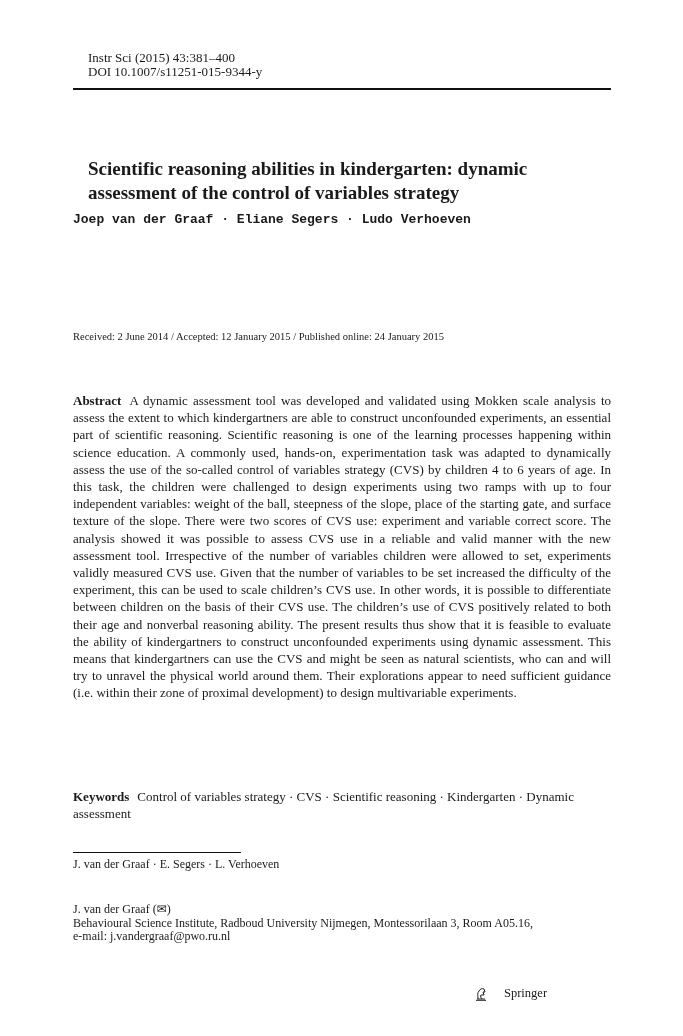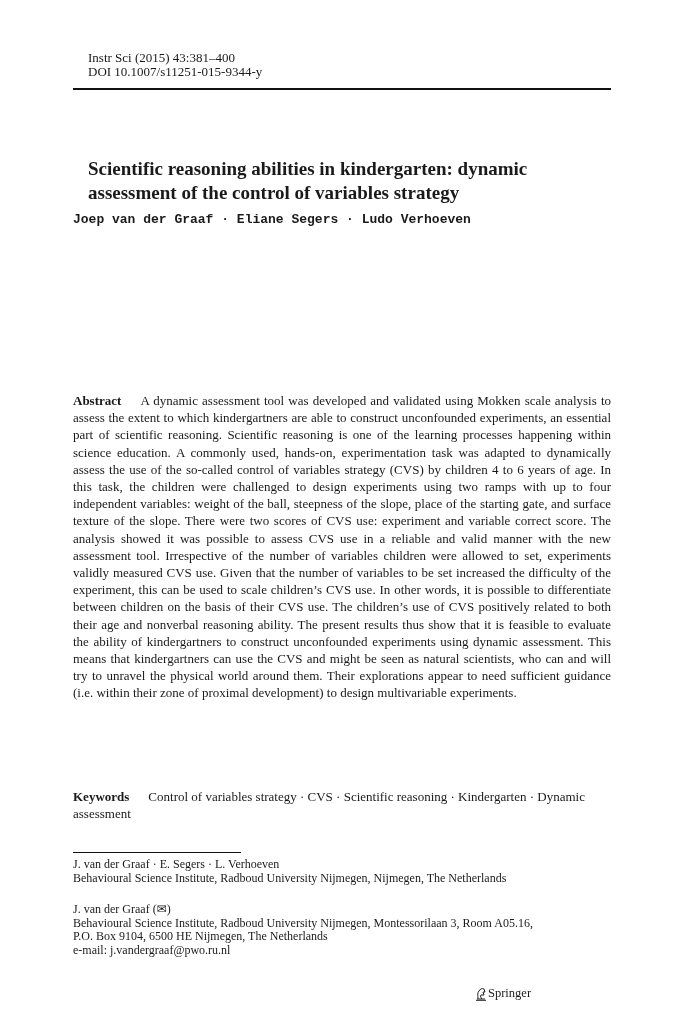--- a/index.html
+++ b/index.html
@@ -7,27 +7,27 @@
          font-family: "Liberation Serif", "DejaVu Serif", serif; color: #1a1a1a; }
   .page { position: absolute; left: 73px; top: 0; width: 538px; }
   .journal { position: absolute; top: 51px; left: 15px; font-size: 13px; line-height: 14px; }
   .header-rule { position: absolute; top: 88px; left: 0; width: 538px; height: 0; border-top: 2px solid #111; }
   .title { position: absolute; top: 142px; left: 0; width: 538px; font-weight: bold;
            font-size: 19px; line-height: 24px; }
   .authors { position: absolute; top: 212px; left: 0; font-weight: bold; font-size: 13px; line-height: 16px; font-family: Liberation Mono, monospace; }
   .dates { position: absolute; top: 330px; left: 0; width: 538px; font-size: 10.5px; line-height: 14px; }
   .abstract { position: absolute; top: 392px; left: 0; width: 538px; font-size: 13px;
               line-height: 17.2px; text-align: justify; }
-  .abstract .lbl, .keywords .lbl { font-weight: bold; margin-right: 19px; }
+  .abstract .lbl, .keywords .lbl { font-weight: bold; margin-right: 8px; }
   .keywords { position: absolute; top: 788px; left: 0; width: 538px; font-size: 13px; line-height: 17.2px; }
   .fn-rule { position: absolute; top: 852px; left: 0; width: 168px; border-top: 1px solid #111; }
   .affil { position: absolute; left: 0; width: 538px; font-size: 12px; line-height: 13.5px; }
   .affil1 { top: 858px; }
   .affil2 { top: 903px; }
-  .springer { position: absolute; top: 986px; left: 474px; font-size: 12.5px; display: flex; align-items: center; gap: 0; justify-content: space-between; }
+  .springer { position: absolute; top: 986px; left: 474px; font-size: 12.5px; display: flex; align-items: center; gap: 16px; justify-content: space-between; }
   .springer svg { width: 14px; height: 15px; }
   .line { display: block; }
 </style>
 </head>
 <body>
 
 <div class="page">
   <div class="journal">
     <span class="line">Instr Sci (2015) 43:381–400</span>
     <span class="line">DOI 10.1007/s11251-015-9344-y</span>
@@ -35,41 +35,40 @@
   <div class="header-rule"></div>
 
   <h1 class="title" style="margin:15px;">
     <span class="line">Scientific reasoning abilities in kindergarten: dynamic</span>
     <span class="line">assessment of the control of variables strategy</span>
   </h1>
 
   <div class="authors">Joep van der Graaf · Eliane Segers · Ludo Verhoeven</div>
 
   <div class="dates">
+    <span class="line">Received: 2 June 2014 / Accepted: 12 January 2015 / Published online: 24 January 2015</span>
   </div>
 
   <div class="abstract">
     <span class="lbl">Abstract</span><span>A dynamic assessment tool was developed and validated using Mokken scale analysis to assess the extent to which kindergartners are able to construct unconfounded experiments, an essential part of scientific reasoning. Scientific reasoning is one of the learning processes happening within science education. A commonly used, hands-on, experimentation task was adapted to dynamically assess the use of the so-called control of variables strategy (CVS) by children 4 to 6 years of age. In this task, the children were challenged to design experiments using two ramps with up to four independent variables: weight of the ball, steepness of the slope, place of the starting gate, and surface texture of the slope. There were two scores of CVS use: experiment and variable correct score. The analysis showed it was possible to assess CVS use in a reliable and valid manner with the new assessment tool. Irrespective of the number of variables children were allowed to set, experiments validly measured CVS use. Given that the number of variables to be set increased the difficulty of the experiment, this can be used to scale children’s CVS use. In other words, it is possible to differentiate between children on the basis of their CVS use. The children’s use of CVS positively related to both their age and nonverbal reasoning ability. The present results thus show that it is feasible to evaluate the ability of kinder­gartners to construct unconfounded experiments using dynamic assessment. This means that kindergartners can use the CVS and might be seen as natural scientists, who can and will try to unravel the physical world around them. Their explorations appear to need sufficient guidance (i.e. within their zone of proximal development) to design multivariable experiments.</span>
   </div>
 
   <div class="keywords">
     <span class="lbl">Keywords</span><span>Control of variables strategy · CVS · Scientific reasoning · Kindergarten · Dynamic assessment</span>
   </div>
 
   <div class="fn-rule"></div>
 
   <div class="affil affil1">
     <span class="line">J. van der Graaf · E. Segers · L. Verhoeven</span>
-    <span class="line">Behavioural Science Institute, Radboud University Nijmegen, Nijmegen, The Netherlands</span>
   </div>
 
   <div class="affil affil2">
     <span class="line">J. van der Graaf (✉)</span>
     <span class="line">Behavioural Science Institute, Radboud University Nijmegen, Montessorilaan 3, Room A05.16,</span>
-    <span class="line">P.O. Box 9104, 6500 HE Nijmegen, The Netherlands</span>
     <span class="line">e-mail: j.vandergraaf@pwo.ru.nl</span>
   </div>
 </div>
 
 <div class="springer">
   <svg viewBox="0 0 14 15">
     <path d="M3 13 L11 13 M4 13 C4 9 3 7 5 5 C6 3 8 2 10 3 L11 6 L9 6 L10 9 L7 9 C6 10 7 12 8 13" fill="none" stroke="#222" stroke-width="1"></path>
     <path d="M2 14.3 L12 14.3" stroke="#222" stroke-width="1"></path>
   </svg>
   <span>Springer</span>

